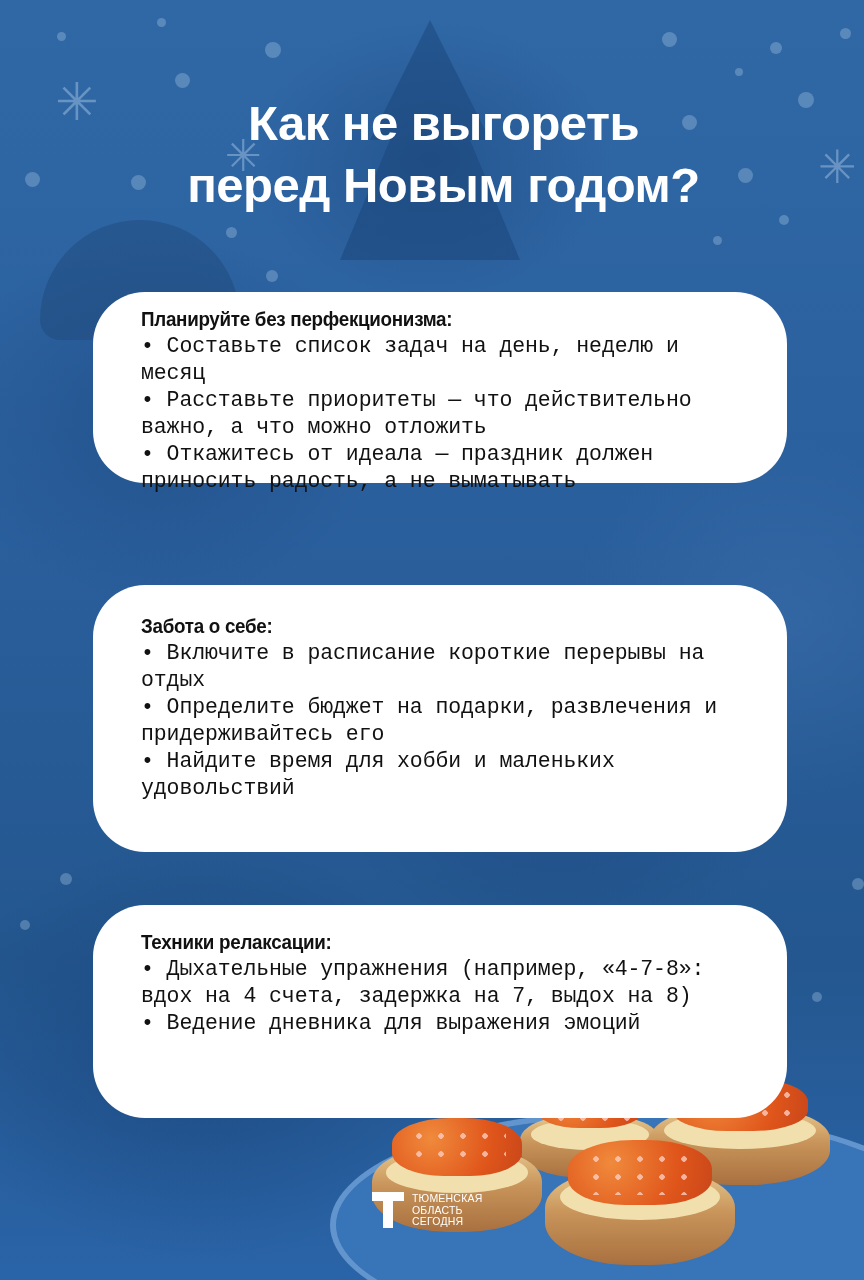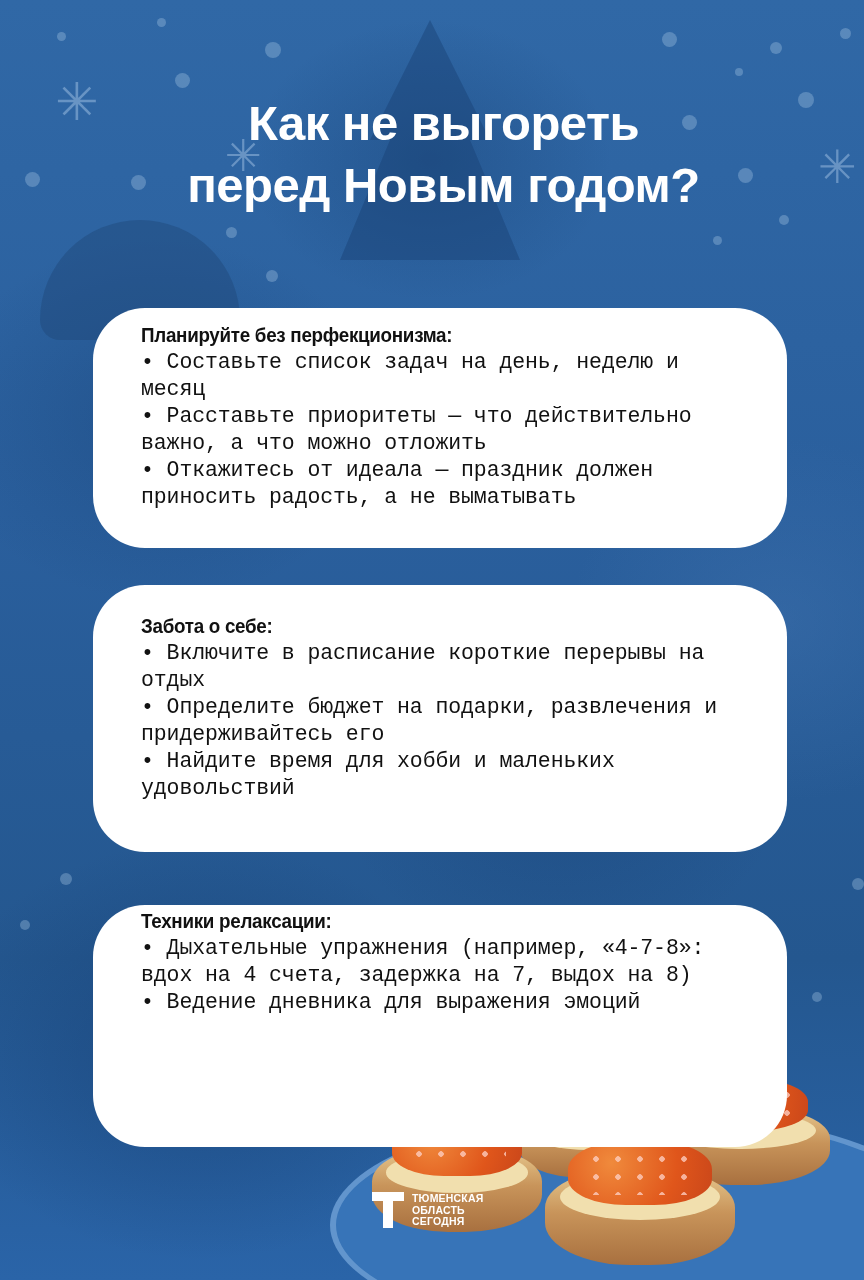--- a/index.html
+++ b/index.html
@@ -73,23 +73,23 @@
   }
   .title span { display: block; }
 
   .card {
     position: absolute; left: 93px; width: 694px;
     background: #ffffff;
     border-radius: 52px;
     padding: 0 40px 0 48px;
     color: #111111;
   }
-  .card-1 { top: 308px; height: 240px; padding-top: 14px; }
+  .card-1 { top: 292px; height: 191px; padding-top: 14px; }
   .card-2 { top: 585px; height: 267px; padding-top: 28px; }
-  .card-3 { top: 905px; height: 242px; padding-top: 3px; }
+  .card-3 { top: 905px; height: 213px; padding-top: 24px; }
   .card h2 {
     font-family: "Liberation Sans", sans-serif;
     font-weight: 700; font-size: 20px; line-height: 27px;
     letter-spacing: -0.3px;
     transform: scaleX(0.94); transform-origin: left center;
   }
   .card ul { list-style: none; }
   .card li {
     font-family: Liberation Mono, monospace;
     font-size: 21.5px; line-height: 27px;
@@ -98,21 +98,21 @@
 
   .logo {
     position: absolute; left: 372px; top: 1192px;
     display: flex; align-items: flex-start; gap: 8px;
   }
   .logo-mark { position: relative; width: 32px; height: 36px; }
   .logo-mark::before { content: ""; position: absolute; left: 0; top: 0; width: 32px; height: 9px; background: #fff; }
   .logo-mark::after { content: ""; position: absolute; left: 11px; top: 0; width: 10px; height: 36px; background: #fff; }
   .logo-text {
     color: #ffffff; font-family: "Liberation Sans", sans-serif;
-    font-weight: 700; font-size: 10.5px; line-height: 11.5px; letter-spacing: 0.2px;
+    font-weight: 400; font-size: 10.5px; line-height: 11.5px; letter-spacing: 0.2px;
     padding-top: 1px;
   }
   .logo-text span { display: block; }
 </style>
 </head>
 <body>
 
 <div class="bg">
   <div class="tree"></div>
   <div class="hat"></div>

